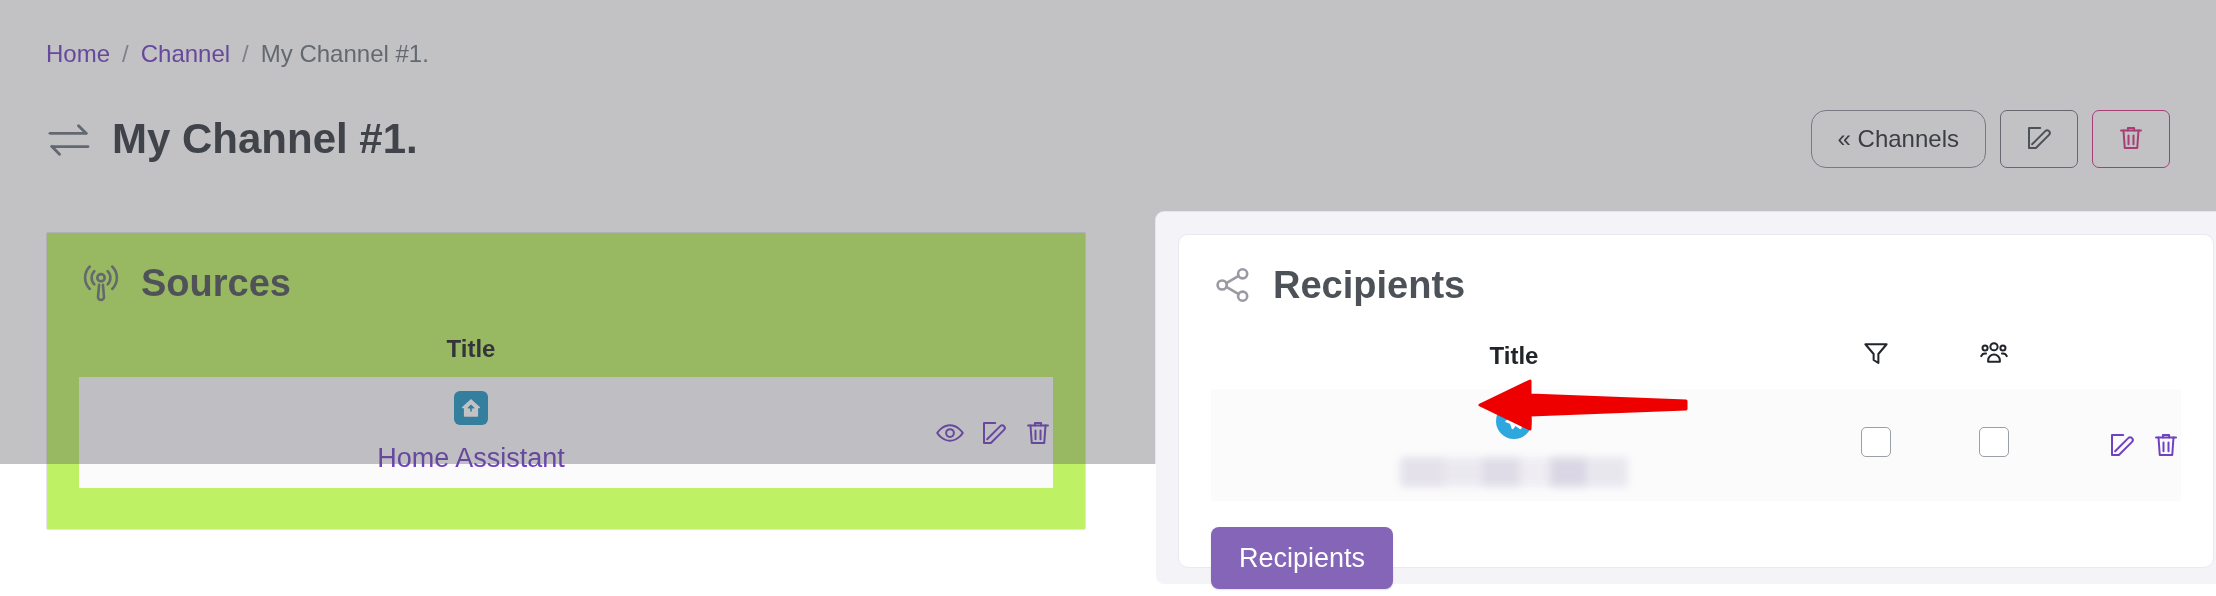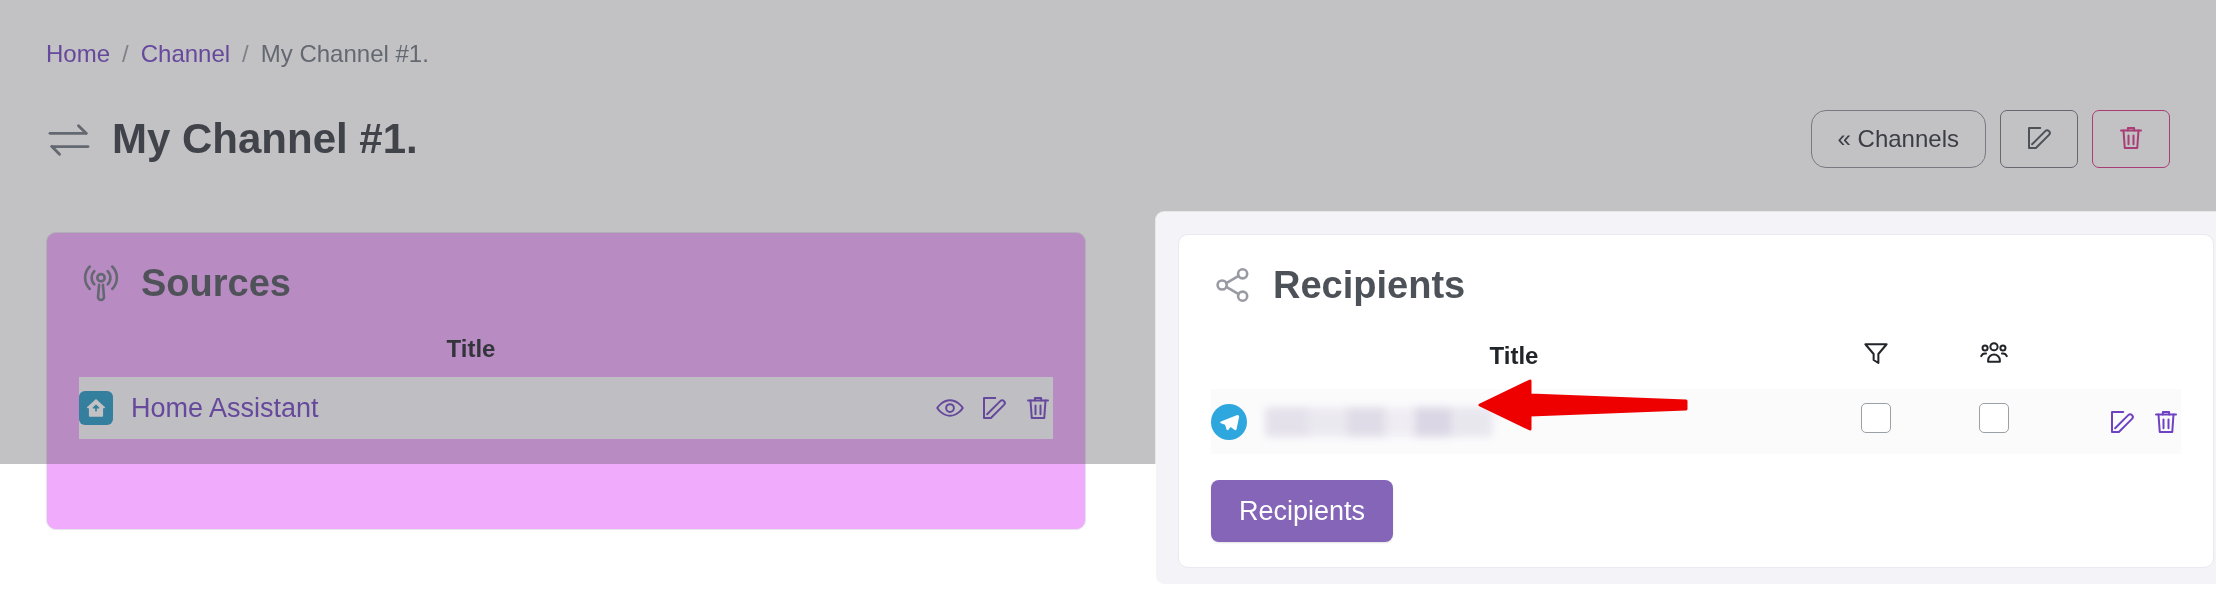--- a/index.html
+++ b/index.html
@@ -117,23 +117,23 @@
     color: #495057;
   }
   .btn-icon-sq.danger {
     border-color: #d63384;
     color: #d63384;
   }
 
   
   .card {
     position: absolute;
-    background: #f0abfc;
+    background: #bef264;
     border: 1px solid #e4e4ea;
-    border-radius: 10px;
+    border-radius: 2px;
   }
   #sources-card {
     left: 46px;
     top: 232px;
     width: 1040px;
     height: 298px;
   }
 
   .card-head {
     display: flex;
@@ -181,20 +181,21 @@
   .th-icon {
     text-align: center;
     color: #212529;
   }
   .td-center { text-align: center; }
 
   .row-title {
     display: flex;
     align-items: center;
     gap: 18px;
+    flex-direction: column;
   }
   .src-link {
     color: #6f42c1;
     text-decoration: none;
     font-size: 27px;
   }
 
   .ha-badge {
     width: 34px;
     height: 34px;

